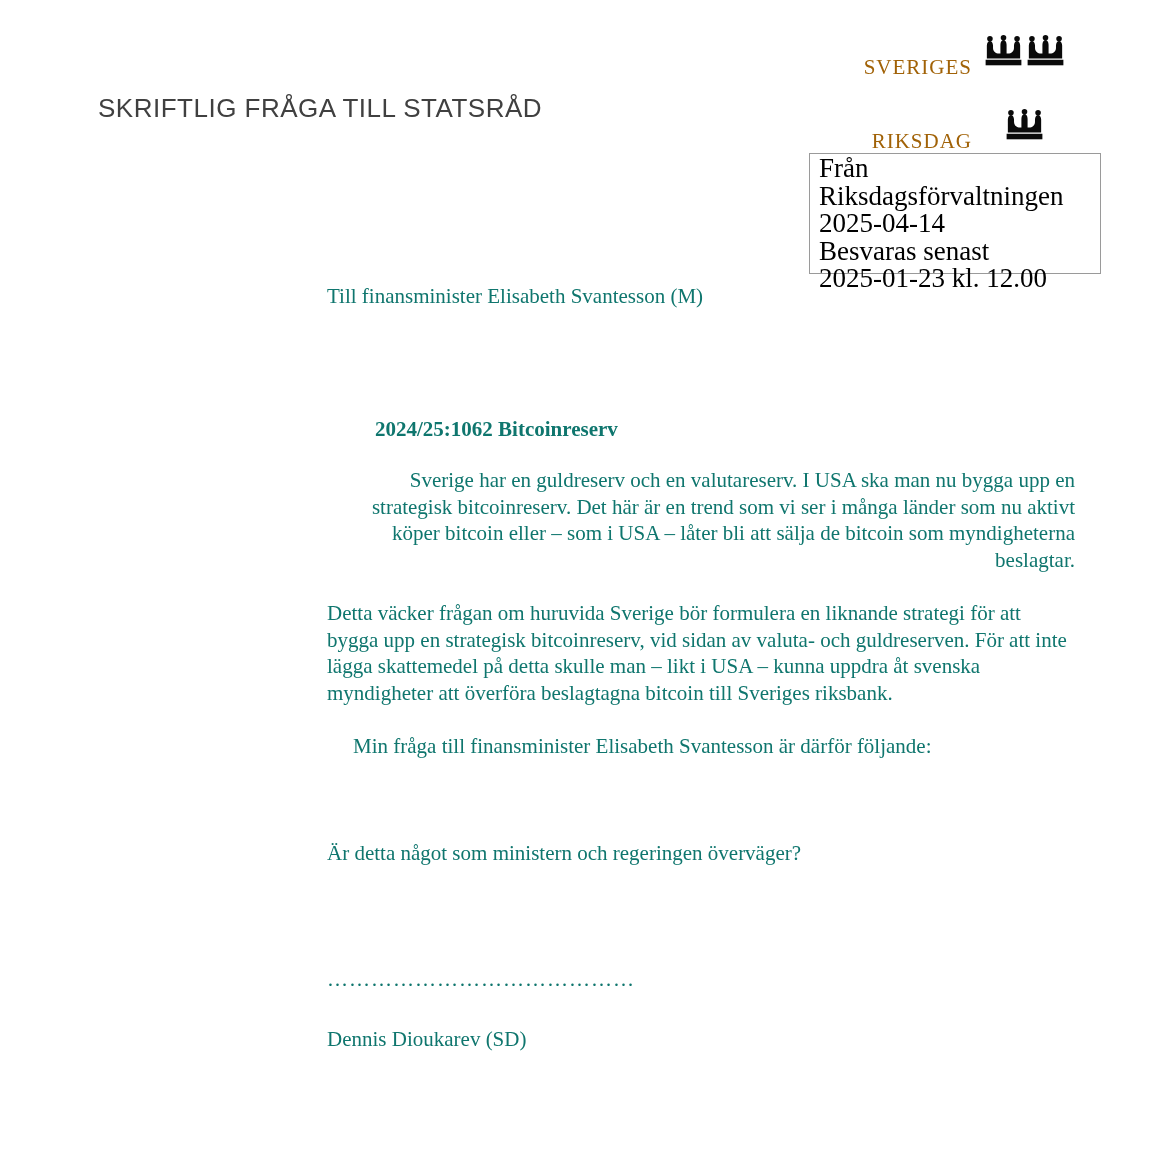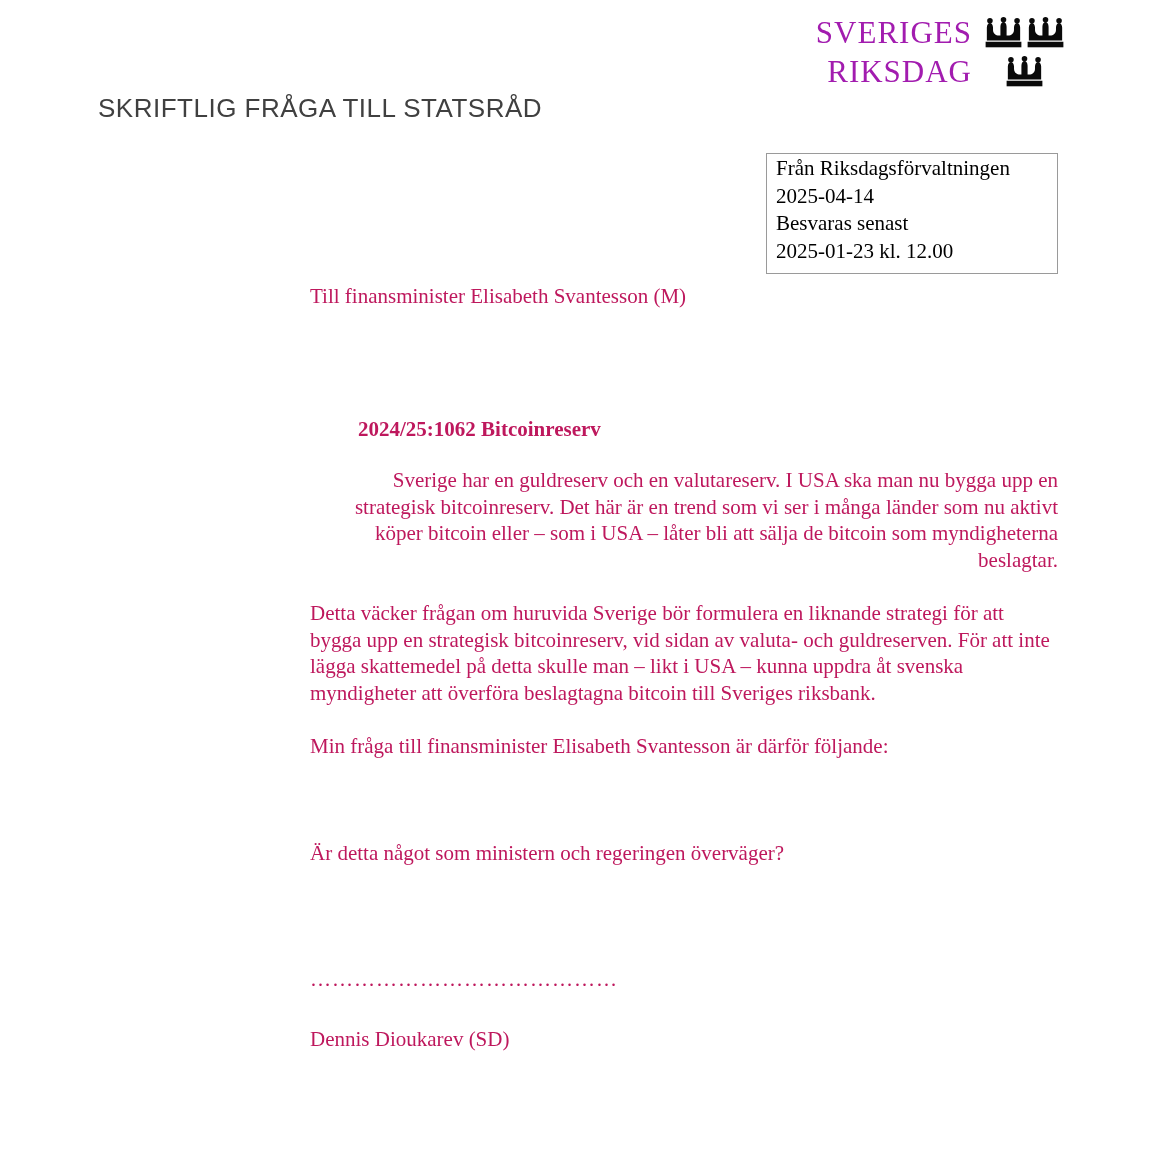--- a/index.html
+++ b/index.html
@@ -20,72 +20,73 @@
     top: 14px;
     right: 100px;
     display: grid;
     grid-template-columns: auto 80px;
     column-gap: 12px;
     row-gap: 2px;
     align-items: center;
   }
   .logo-text {
     font-family: "Liberation Serif", serif;
-    font-size: 31px;
+    font-size: 21px;
     font-weight: 500;
     letter-spacing: 1px;
     text-align: right;
     line-height: 37px;
-    color: #a21caf;
+    color: #a16207;
     white-space: nowrap;
+    margin-top: 35px;
   }
   .crowns { display: flex; gap: 5px; justify-content: center; align-items: center; }
   .crown  { width: 37px; height: 33px; fill: #0a0a0a; }
 
   
   .doc-title {
     position: absolute;
     left: 98px;
     top: 93px;
     font-family: "Liberation Sans", sans-serif;
     font-size: 26px;
     font-weight: 400;
     letter-spacing: 0.5px;
     color: #404040;
     white-space: nowrap;
   }
 
   
   .info-box {
     position: absolute;
-    left: 766px;
+    left: 809px;
     top: 153px;
     width: 292px;
     height: 121px;
     border: 1px solid #9a9a9a;
     padding: 1px 20px 0 9px;
-    font-size: 21px;
+    font-size: 27px;
     line-height: 27.5px;
     color: #000000;
   }
 
   
   .bodyline {
     position: absolute;
-    left: 310px;
+    left: 327px;
     width: 748px;
     font-size: 21px;
     line-height: 26.5px;
-    color: #be185d;
+    color: #0f766e;
   }
   .recipient { top: 283px; }
   .doc-heading { top: 416px; font-weight: 700; font-size: 21px; margin-left: 48px; }
   .para1 { top: 467px; text-align: right; }
   .para2 { top: 600px; }
-  .para3 { top: 733px; }
+  .para3 { top: 733px; margin-left: 26px; }
   .question { top: 840px; }
   .dots { top: 966px; letter-spacing: 1px; white-space: nowrap; }
   .signer { top: 1026px; }
 </style>
 </head>
 <body>
 
 <svg width="0" height="0" style="position:absolute" aria-hidden="true">
   <defs>
     <g id="crown-shape">

